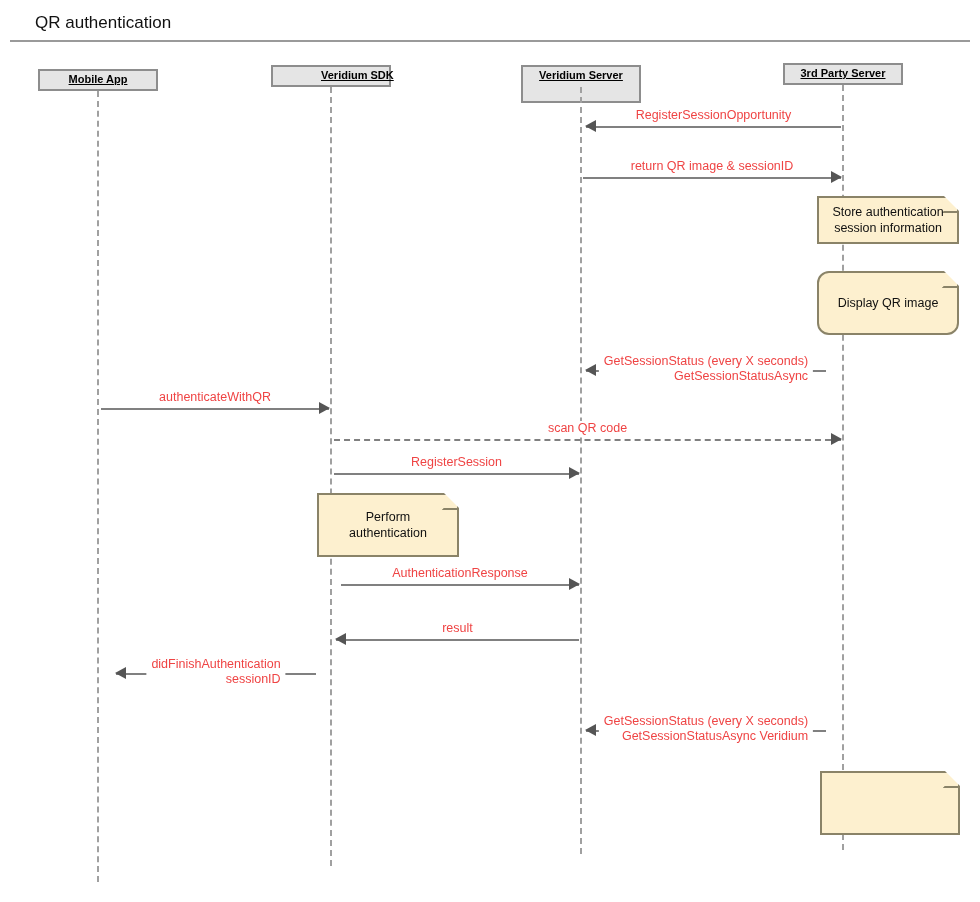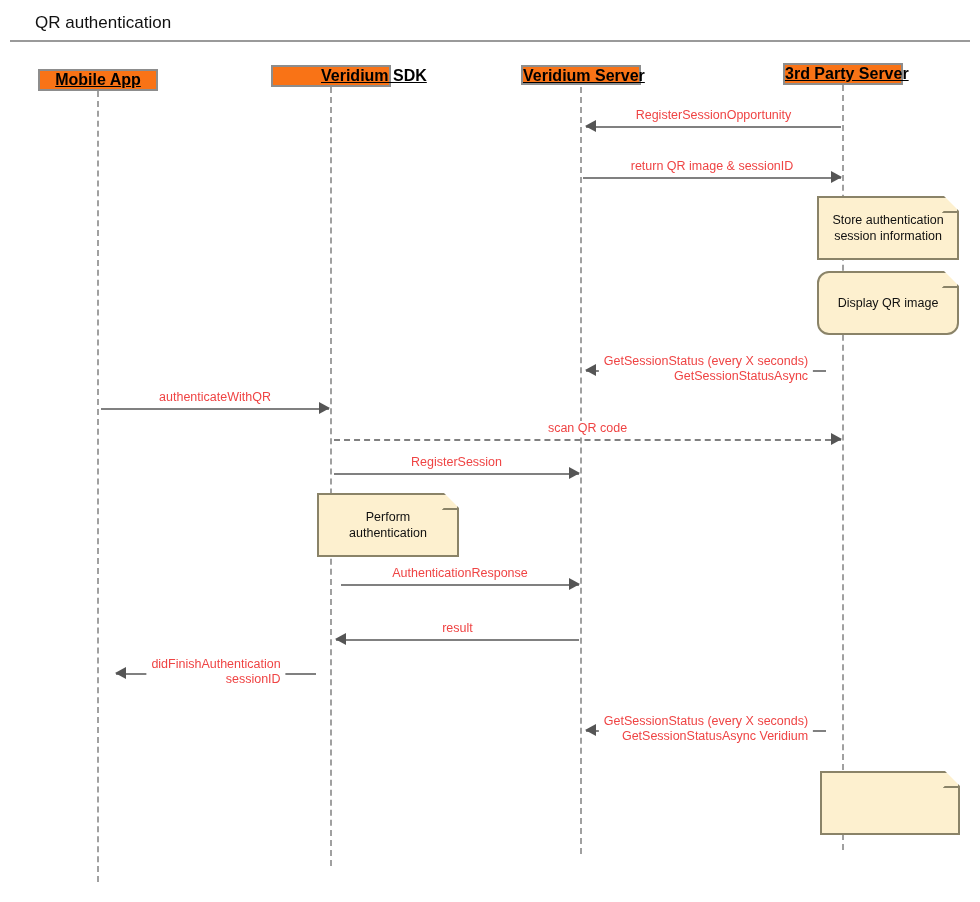--- a/index.html
+++ b/index.html
@@ -42,24 +42,24 @@
 
   
   .lifeline-line {
     position: absolute;
     width: 0;
     border-left: 2px dashed #a0a0a0;
   }
   .lifeline-head {
     position: absolute;
     box-sizing: border-box;
-    background: #f97316;
+    background: #e5e5e5;
     border: 2px solid #8d8d8d;
     text-align: center;
-    font-size: 16px;
+    font-size: 11px;
     font-weight: bold;
     line-height: 17px;
     color: #000000;
     white-space: nowrap;
   }
   .lifeline-head span {
     text-decoration: underline;
   }
 
   
@@ -157,21 +157,21 @@
 <div id="canvas">
 
   <div id="diagram-title">QR authentication</div>
   <div id="title-rule"></div>
 
   <div id="lifelines-layer">
       <div class="lifeline-head" style="left: 38px; top: 69px; width: 120px; height: 22px;"><span>Mobile App</span></div>
       <div class="lifeline-line" style="left: 97px; top: 91px; height: 791px;"></div>
       <div class="lifeline-head" style="left: 271px; top: 65px; width: 120px; height: 22px; padding-left: 48px;"><span>Veridium SDK</span></div>
       <div class="lifeline-line" style="left: 330px; top: 87px; height: 779px;"></div>
-      <div class="lifeline-head" style="left: 521px; top: 65px; width: 120px; height: 20px;"><span>Veridium Server</span></div>
+      <div class="lifeline-head" style="left: 521px; top: 65px; width: 120px; height: 38px;"><span>Veridium Server</span></div>
       <div class="lifeline-line" style="left: 580px; top: 87px; height: 767px;"></div>
       <div class="lifeline-head" style="left: 783px; top: 63px; width: 120px; height: 22px;"><span>3rd Party Server</span></div>
       <div class="lifeline-line" style="left: 842px; top: 85px; height: 765px;"></div>
     </div>
   <div id="messages-layer">
       <div class="message" style="left: 586px; top: 126px; width: 255px;">
         <div class="msg-line"></div>
         <div class="arrow-head left"></div>
         <div class="msg-label">
           <div>RegisterSessionOpportunity</div>
@@ -238,21 +238,21 @@
       <div class="message" style="left: 586px; top: 730px; width: 240px;">
         <div class="msg-line"></div>
         <div class="arrow-head left"></div>
         <div class="msg-label two-line">
           <div>GetSessionStatus (every X seconds)</div>
           <div>GetSessionStatusAsync Veridium</div>
         </div>
       </div>
     </div>
   <div id="notes-layer">
-      <div class="note" style="left: 817px; top: 196px; width: 142px; height: 64px;">
+      <div class="note" style="left: 817px; top: 196px; width: 142px; height: 48px;">
         <div class="fold-tri"></div>
         <div class="fold" style="background: transparent; border-top: none; border-right: none; transform: rotate(0deg); clip-path: polygon(100% 0px, 0px 100%, 100% 100%);"></div>
         <div class="note-text">Store authentication session information</div>
       </div>
       <div class="note" style="left: 817px; top: 271px; width: 142px; height: 64px; border-radius: 12px;">
         <div class="fold-tri"></div>
         <div class="fold" style="background: transparent; border-top: none; border-right: none; transform: rotate(0deg); clip-path: polygon(100% 0px, 0px 100%, 100% 100%);"></div>
         <div class="note-text">Display QR image</div>
       </div>
       <div class="note" style="left: 317px; top: 493px; width: 142px; height: 64px;">

